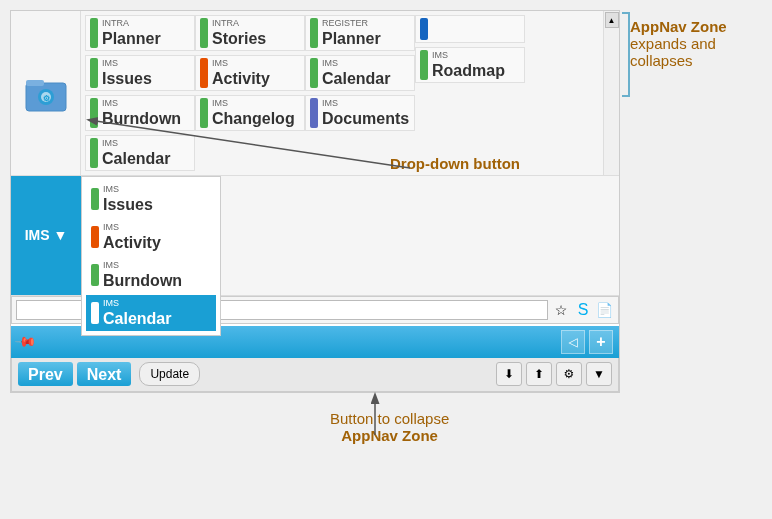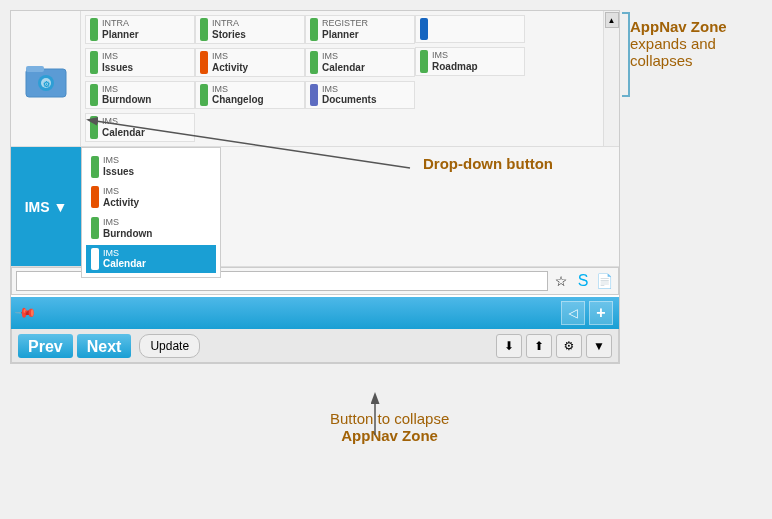--- a/index.html
+++ b/index.html
@@ -83,21 +83,21 @@
       flex-direction: column;
     }
 
     .tile-app {
       font-size: 9px;
       color: #666;
       line-height: 1.2;
     }
 
     .tile-name {
-      font-size: 10px;
+      font-size: 16px;
       color: #333;
       font-weight: bold;
       line-height: 1.2;
     }
 
     .nav-scrollbar {
       width: 16px;
       background: #f0f0f0;
       border-left: 1px solid #ddd;
       display: flex;
@@ -505,21 +505,21 @@
 <div class="annotation" style="left: 630px; top: 18px;">
   <span style="font-weight:bold;">AppNav Zone</span><br>
   <span>expands and</span><br>
   <span>collapses</span>
 </div>
 
 <div style="position:absolute; left:622px; top:12px; width:8px; height:85px; border:2px solid #6ab0cc; border-left:none;"></div>
 
 <div style="position:absolute; left:630px; top:52px; width:0px; height:2px; background:#6ab0cc;"></div>
 
-<div class="annotation" style="left: 390px; top: 155px; margin-left: 33px;">
+<div class="annotation" style="left: 390px; top: 155px;">
   <span style="font-weight:bold;">Drop-down button</span>
 </div>
 
 <svg style="position:absolute; left:80px; top:65px; overflow:visible;" width="350" height="120">
   <defs>
     <marker id="arrowhead" markerWidth="8" markerHeight="8" refX="6" refY="3" orient="auto">
       <path d="M0,0 L0,6 L8,3 z" fill="#555"></path>
     </marker>
   </defs>
   <line x1="330" y1="103" x2="9" y2="55" stroke="#555" stroke-width="1.5" marker-end="url(#arrowhead)"></line>

